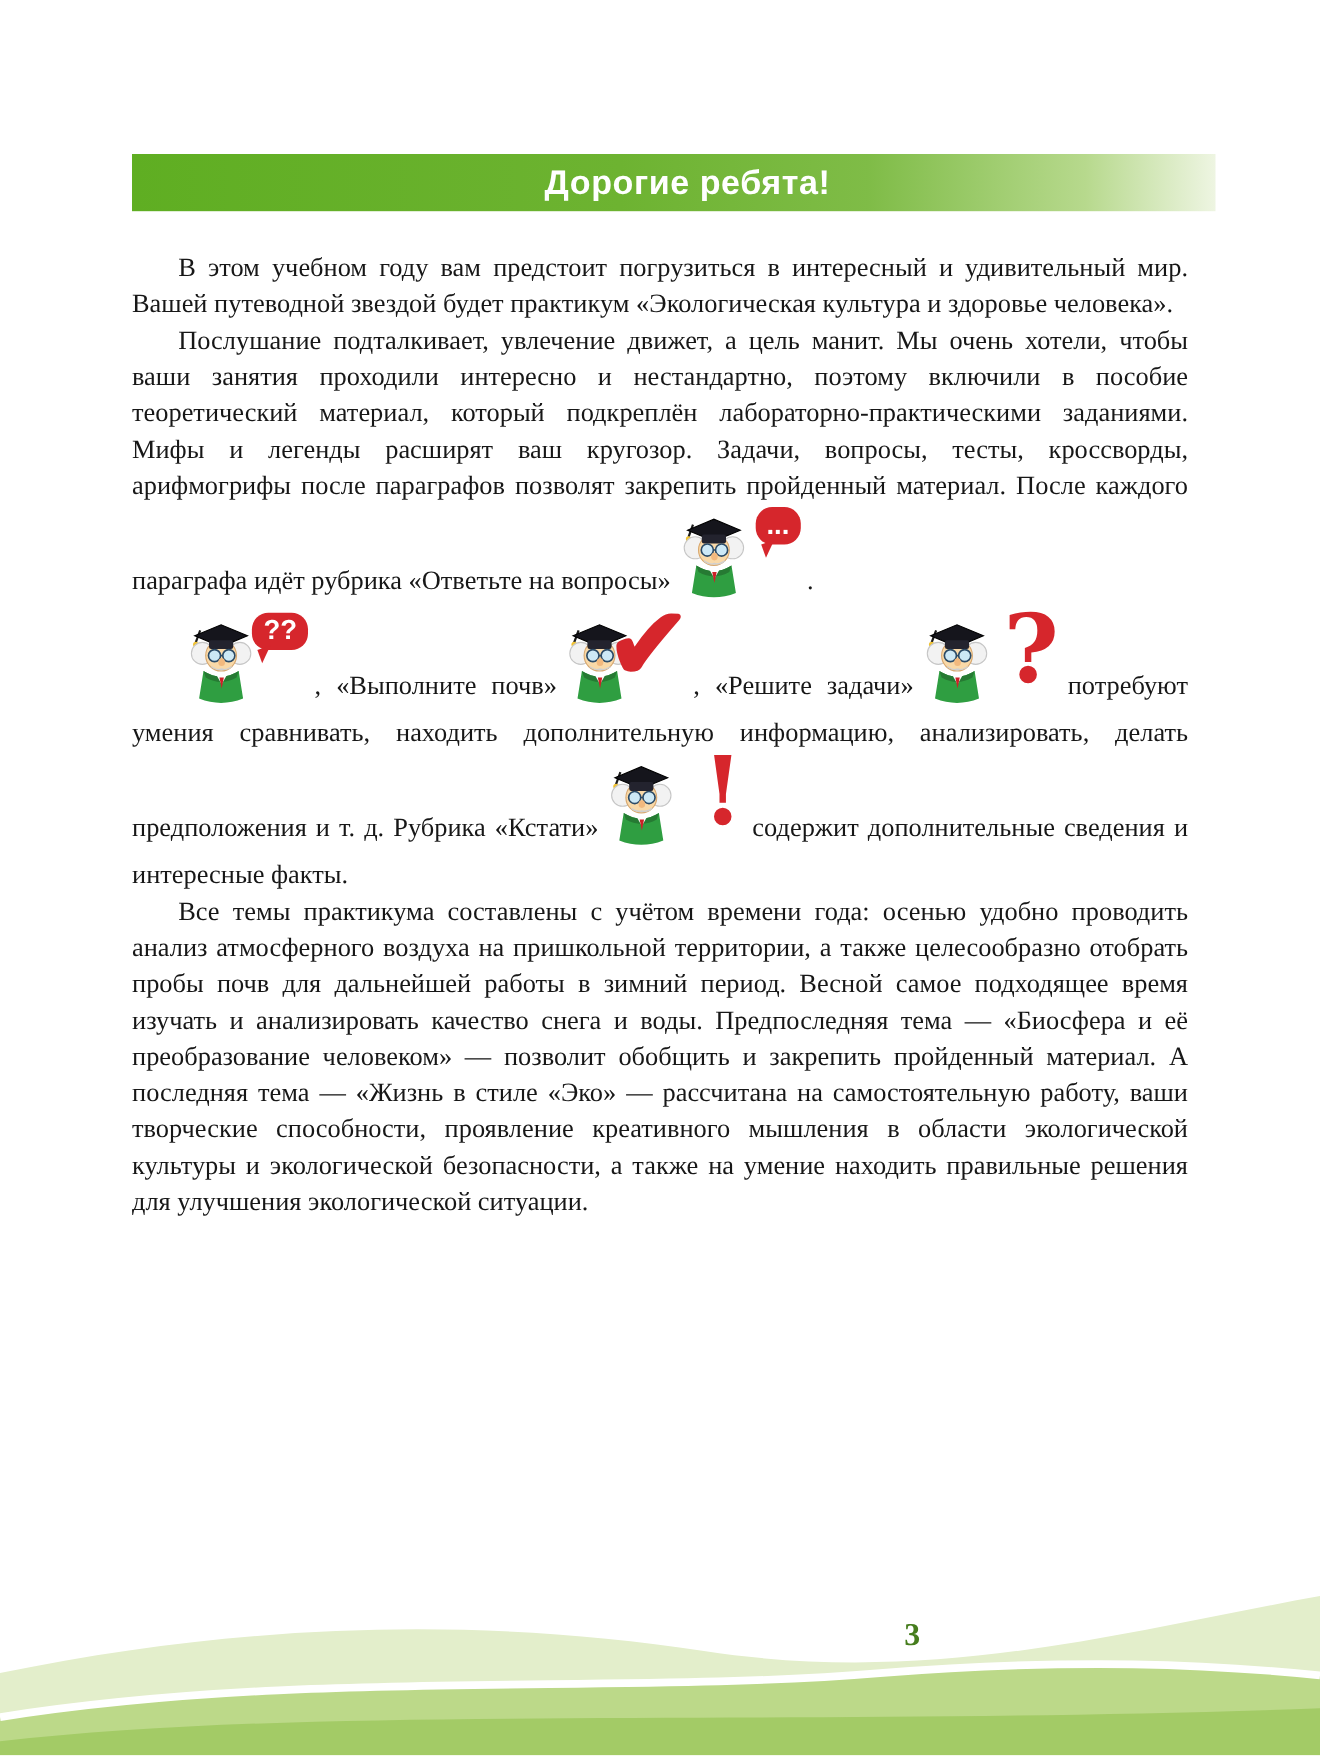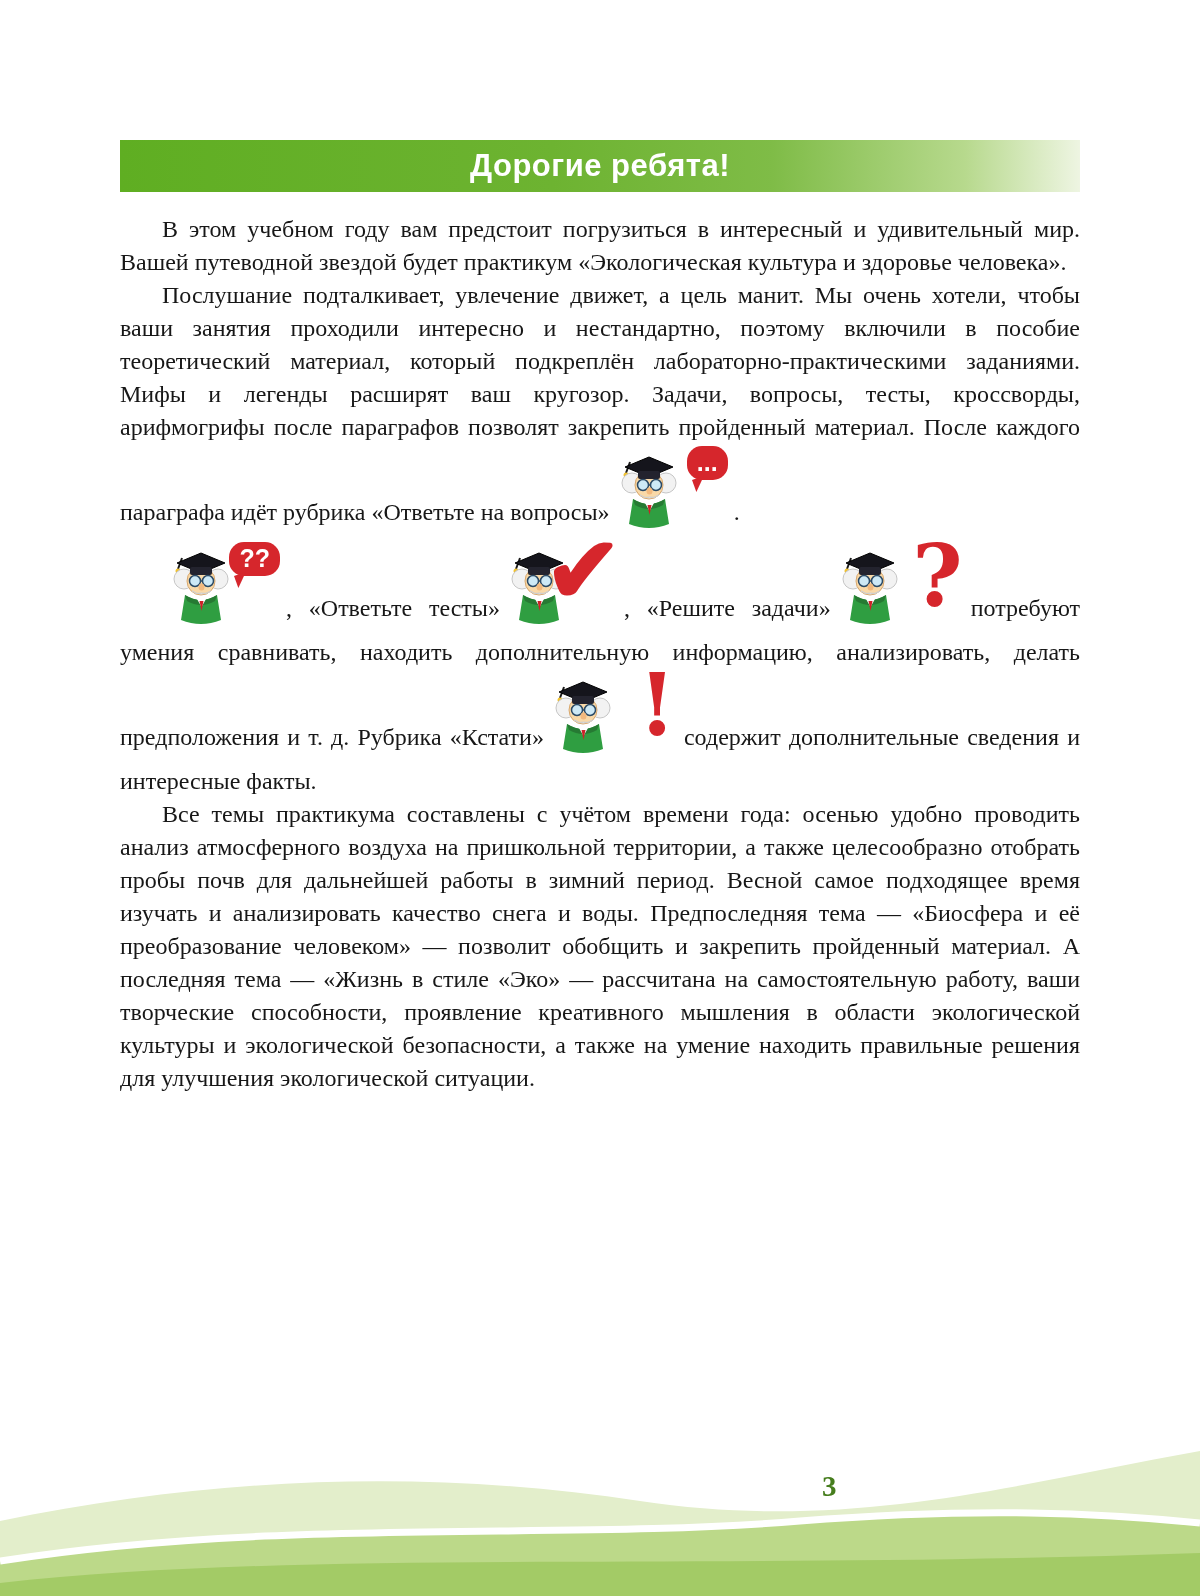--- a/index.html
+++ b/index.html
@@ -7,28 +7,28 @@
     position:relative;
     width:1200px;height:1596px;
     background:#ffffff;
     overflow:hidden;
     font-family:"Liberation Serif","DejaVu Serif",serif;
     color:#171717;
   }
   .banner{
     position:absolute;left:120px;top:140px;width:960px;height:52px;
     background:linear-gradient(90deg,#5fae22 0%,#6db331 45%,#7fbc47 68%,#b7d98d 88%,#eef5e2 100%);
-    display:flex;align-items:center;justify-content:center;
+    display:flex;align-items:center;justify-content:center;padding-left:25px;
   }
   .banner-title{
     font-family:"Liberation Sans","DejaVu Sans",sans-serif;
     font-weight:bold;font-size:31px;color:#ffffff;letter-spacing:0.5px;
   }
   .content{
-    position:absolute;left:120px;top:213px;width:960px;
+    position:absolute;left:120px;top:228px;width:960px;
     font-size:24px;line-height:33px;
     text-align:justify;
   }
   p.para{margin:0;text-indent:42px;}
 
   
   .mascot{
     display:inline-block;position:relative;
     width:128px;height:96px;
     vertical-align:-20px;margin:0 6px;
@@ -105,21 +105,21 @@
 
     <p class="para">
       <span>Послушание подталкивает, увлечение движет, а цель манит. Мы очень хотели, чтобы ваши занятия проходили интересно и нестандартно, поэтому включили в пособие теоретический материал, который подкреплён лабораторно-практическими заданиями. Мифы и легенды расширят ваш кругозор. Задачи, вопросы, тесты, кроссворды, арифмогрифы после параграфов позволят закрепить пройденный материал. После каждого параграфа идёт рубрика «Ответьте на вопросы»</span><span class="mascot narrow"><svg class="prof-svg" viewBox="0 0 60 94">
             <use href="#prof"></use>
           </svg><span class="accent bubble">...</span></span><span>.</span>
     </p>
 
     <p class="para">
       <span class="mascot narrow"><svg class="prof-svg" viewBox="0 0 60 94">
             <use href="#prof"></use>
-          </svg><span class="accent bubble">??</span></span><span>, «Ответьте тесты»</span><span class="mascot narrow"><svg class="prof-svg" viewBox="0 0 60 94">
+          </svg><span class="accent bubble">??</span></span><span>, «Выполните почв»</span><span class="mascot narrow"><svg class="prof-svg" viewBox="0 0 60 94">
             <use href="#prof"></use>
           </svg><span class="accent bigmark check">✔</span></span><span>, «Решите задачи»</span><span class="mascot"><svg class="prof-svg" viewBox="0 0 60 94">
             <use href="#prof"></use>
           </svg><span class="accent bigmark">?</span></span><span>потребуют умения сравнивать, находить дополнительную информацию, анализировать, делать предположения и т. д. Рубрика «Кстати»</span><span class="mascot"><svg class="prof-svg" viewBox="0 0 60 94">
             <use href="#prof"></use>
           </svg><span class="accent bigmark">!</span></span><span>содержит дополнительные сведения и интересные факты.</span>
     </p>
 
     <p class="para">
       <span>Все темы практикума составлены с учётом времени года: осенью удобно проводить анализ атмосферного воздуха на пришкольной территории, а также целесообразно отобрать пробы почв для дальнейшей работы в зимний период. Весной самое подходящее время изучать и анализировать качество снега и воды. Предпоследняя тема — «Биосфера и её преобразование человеком» — позволит обобщить и закрепить пройденный материал. А последняя тема — «Жизнь в стиле «Эко» — рассчитана на самостоятельную работу, ваши творческие способности, проявление креативного мышления в области экологической культуры и экологической безопасности, а также на умение находить правильные решения для улучшения экологической ситуации.</span>

